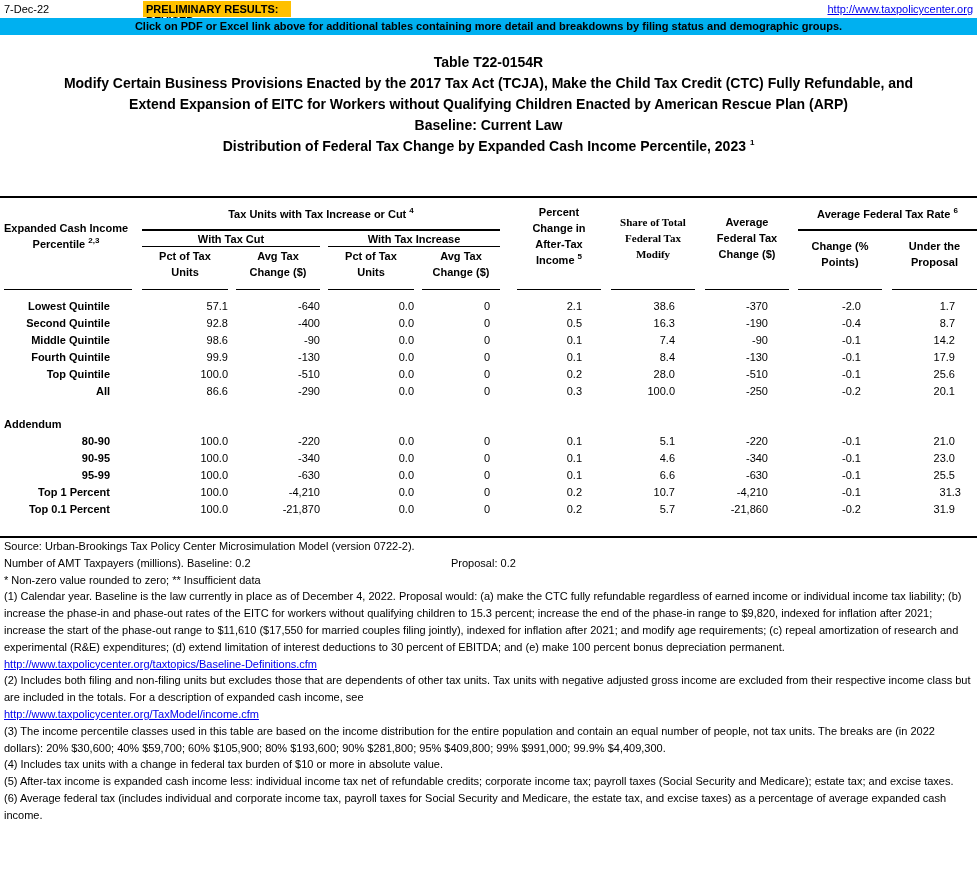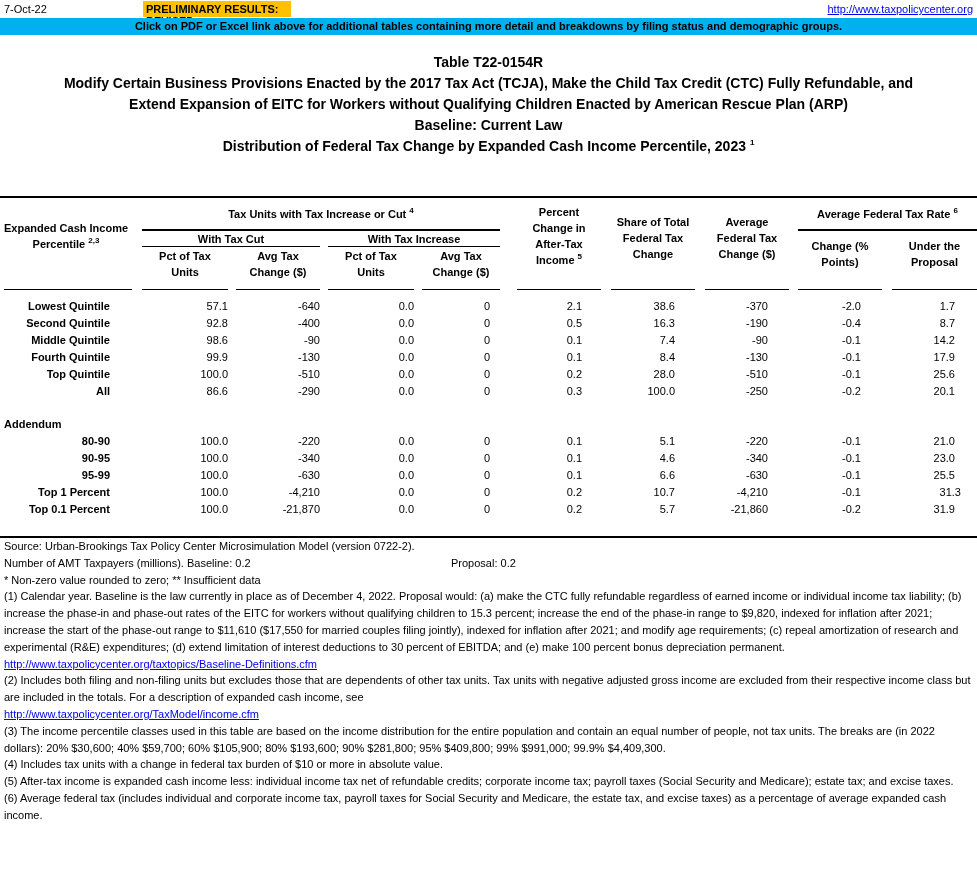--- a/index.html
+++ b/index.html
@@ -32,21 +32,21 @@
 
     .bottomline { position: absolute; left: 0; top: 536px; width: 977px; border-top: 2px solid #000; }
     .notes { position: absolute; left: 4px; top: 538px; width: 970px; font-size: 11px; line-height: 16.8px; }
     .notes a { color: #0000ee; text-decoration: underline; }
     .amt-prop { position: absolute; left: 447px; }
   </style>
 </head>
 <body>
 
 <div class="topbar">
-  <span class="date">7-Oct-22</span>
+  <span class="date">7-Dec-22</span>
   <span class="prelim">PRELIMINARY RESULTS: REVISED</span>
   <a class="toplink">http://www.taxpolicycenter.org</a>
 </div>
 <div class="banner">Click on PDF or Excel link above for additional tables containing more detail and breakdowns by filing status and demographic groups.</div>
 
 <div class="titles">
   <div>Table T22-0154R</div>
   <div>Modify Certain Business Provisions Enacted by the 2017 Tax Act (TCJA), Make the Child Tax Credit (CTC) Fully Refundable, and</div>
   <div>Extend Expansion of EITC for Workers without Qualifying Children Enacted by American Rescue Plan (ARP)</div>
   <div>Baseline: Current Law</div>
@@ -93,24 +93,24 @@
 <div class="uline" style="left:422px;top:289px;width:78px;"></div>
 
 <div class="hdr" style="left:517px;top:204px;width:84px;">
   <div>Percent</div>
   <div>Change in</div>
   <div>After-Tax</div>
   <div><span>Income</span> <sup>5</sup></div>
 </div>
 <div class="uline" style="left:517px;top:289px;width:84px;"></div>
 
-<div class="hdr" style="left:611px;top:214px;width:84px;">
+<div class="hdr" style="left:611px;top:214px;width:84px;font-family:Liberation Serif, serif;">
   <div>Share of Total</div>
   <div>Federal Tax</div>
-  <div>Change</div>
+  <div>Modify</div>
 </div>
 <div class="uline" style="left:611px;top:289px;width:84px;"></div>
 
 <div class="hdr" style="left:705px;top:214px;width:84px;">
   <div>Average</div>
   <div>Federal Tax</div>
   <div>Change ($)</div>
 </div>
 <div class="uline" style="left:705px;top:289px;width:84px;"></div>
 

